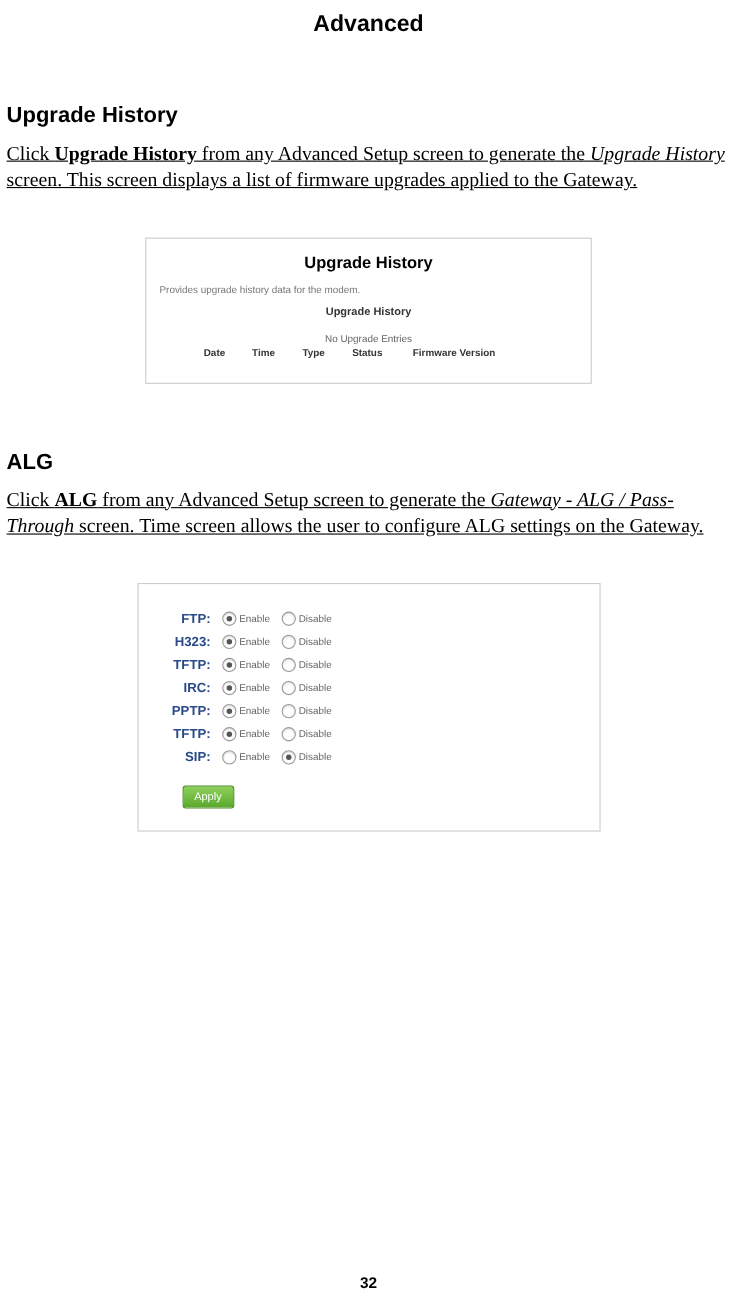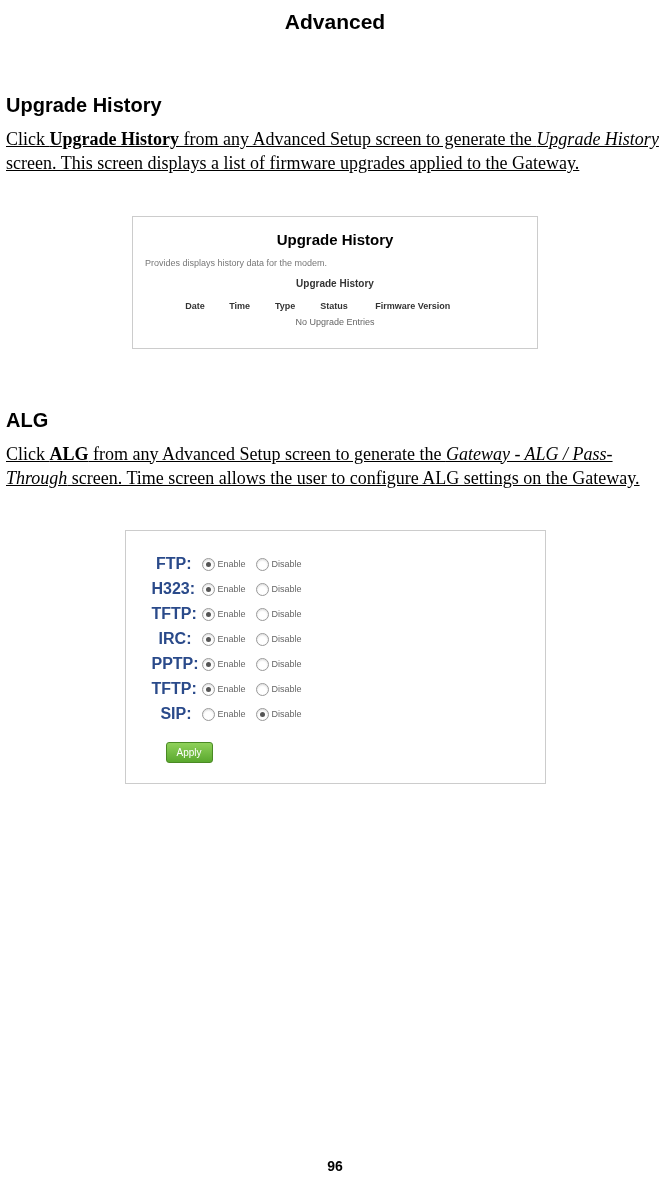--- a/index.html
+++ b/index.html
@@ -100,21 +100,21 @@
   }
   .alg-row {
     display: flex;
     align-items: center;
     margin-bottom: 7px;
   }
   .alg-label {
     width: 40px;
     text-align: right;
     font-weight: bold;
-    font-size: 16px;
+    font-size: 12px;
     color: #2a4a8a;
     margin-right: 10px;
   }
   .radio-dot {
     width: 11px;
     height: 11px;
     border-radius: 50%;
     border: 1px solid #999;
     display: inline-block;
     margin-right: 3px;
@@ -166,34 +166,34 @@
 
   <div class="section">
     <h2>Upgrade History</h2>
     <p>
       <span>Click </span><span class="bold">Upgrade History</span><span> from any Advanced Setup screen to generate the </span><span class="italic">Upgrade History</span><span> screen. This screen displays a list of firmware upgrades applied to the Gateway.</span>
     </p>
   </div>
 
   <div class="panel panel1">
     <div class="panel-title">Upgrade History</div>
-    <div class="panel-desc">Provides displays history data for the modem.</div>
+    <div class="panel-desc">Provides upgrade history data for the modem.</div>
     <div class="panel-subtitle">Upgrade History</div>
     <table class="uh-table">
       <tbody>
           <tr>
+        <td colspan="5" class="uh-empty">No Upgrade Entries</td>
+      </tr>
+      <tr>
         <th>Date</th>
         <th>Time</th>
         <th>Type</th>
         <th>Status</th>
         <th>Firmware Version</th>
       </tr>
-      <tr>
-        <td colspan="5" class="uh-empty">No Upgrade Entries</td>
-      </tr>
     </tbody>
       </table>
   </div>
 
   <div class="section">
     <h2>ALG</h2>
     <p>
       <span>Click </span><span class="bold">ALG</span><span> from any Advanced Setup screen to generate the </span><span class="italic">Gateway - ALG / Pass-Through</span><span> screen. Time screen allows the user to configure ALG settings on the Gateway.</span>
     </p>
   </div>
@@ -256,13 +256,13 @@
         <span class="radio-dot selected"></span>
         <span class="radio-label">Disable</span>
       </div>
 
     </div>
     <div class="apply-btn">Apply</div>
   </div>
 
 </div>
 
-<div class="page-number">96</div>
+<div class="page-number">32</div>
 
 </body></html>

